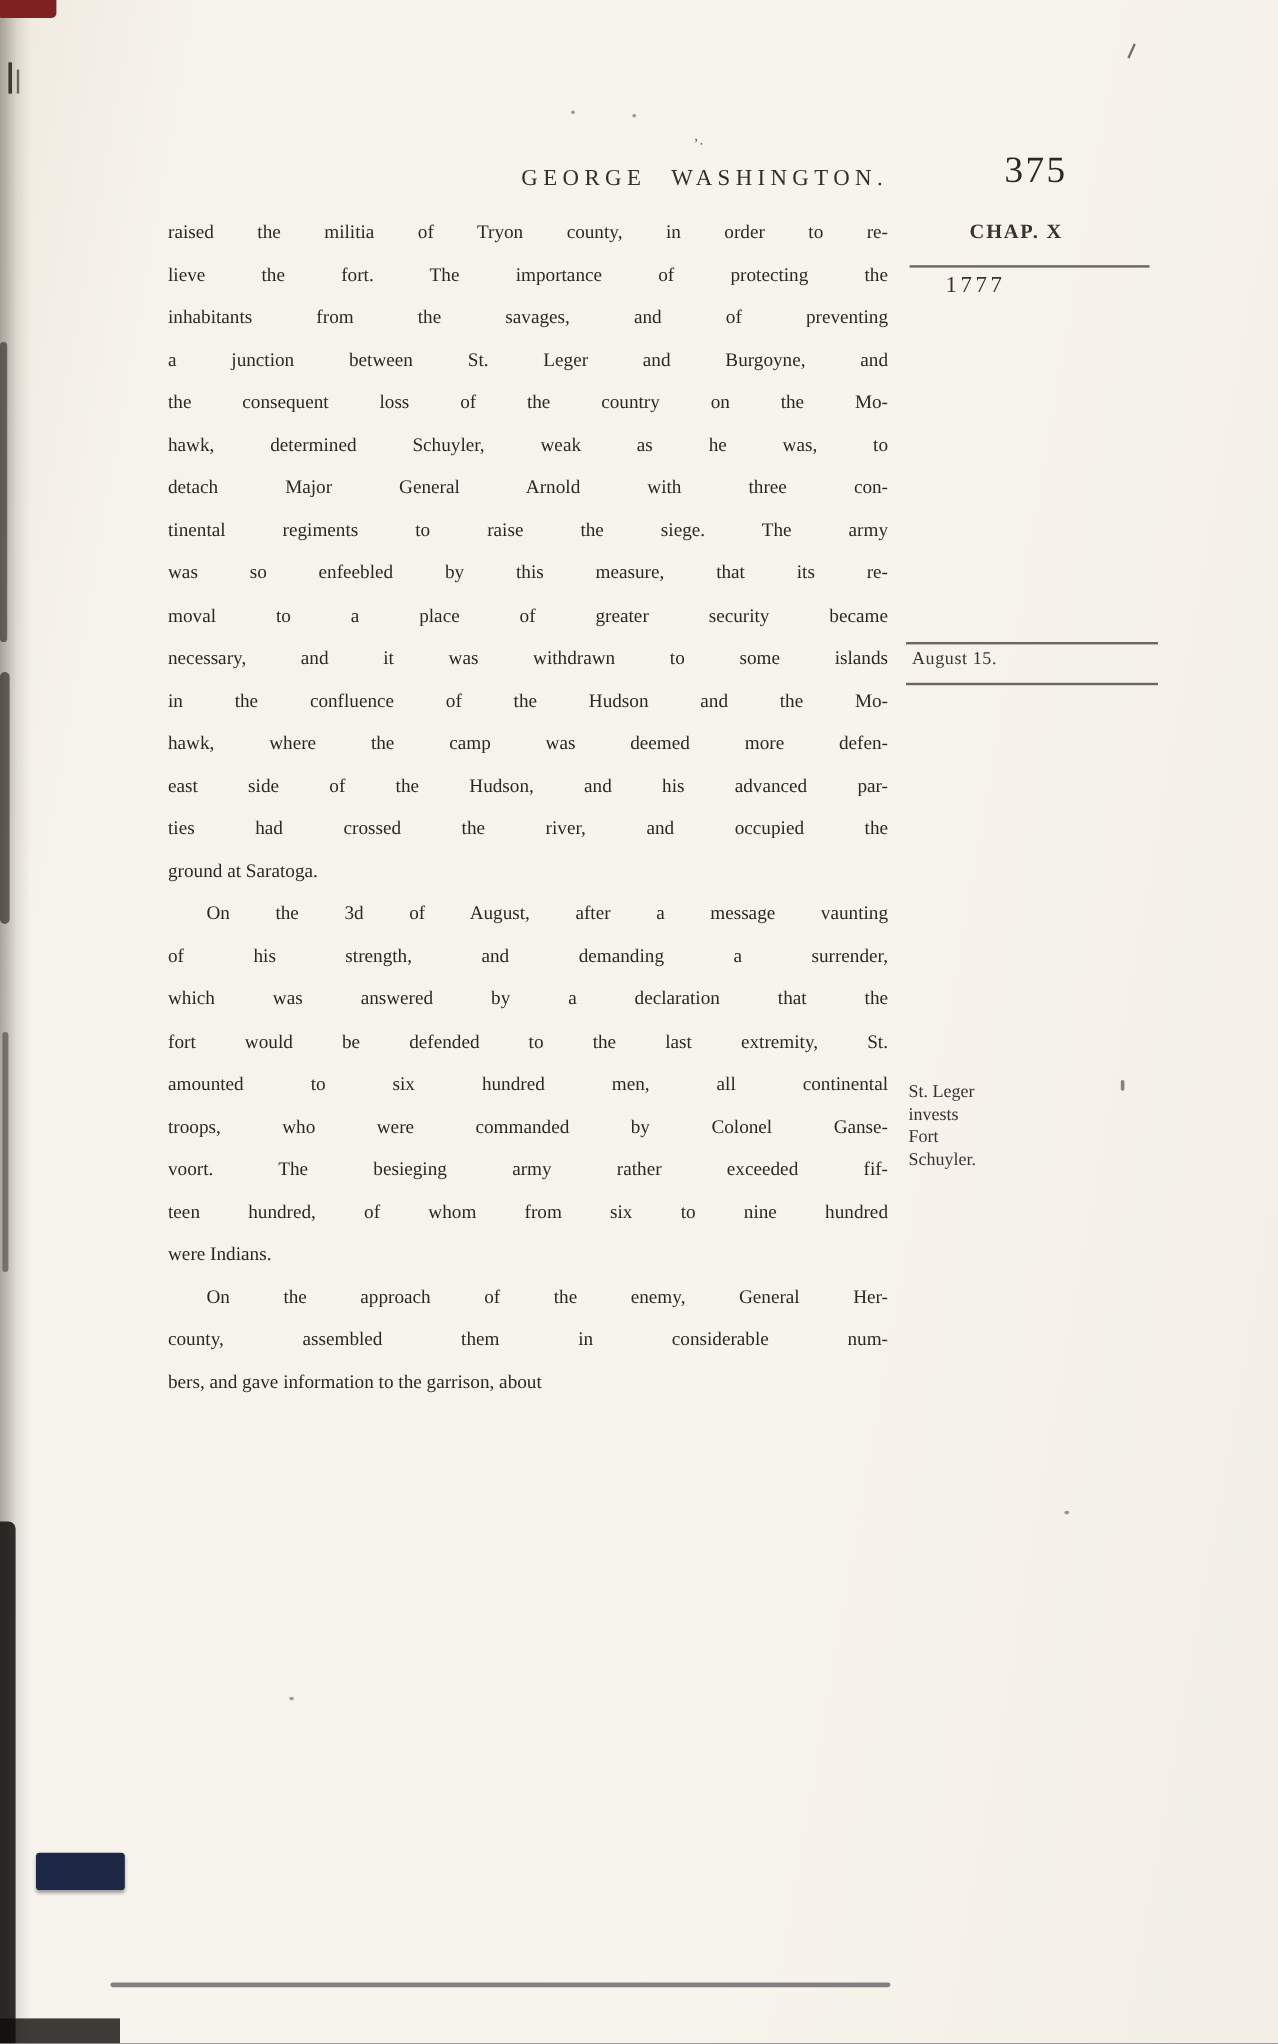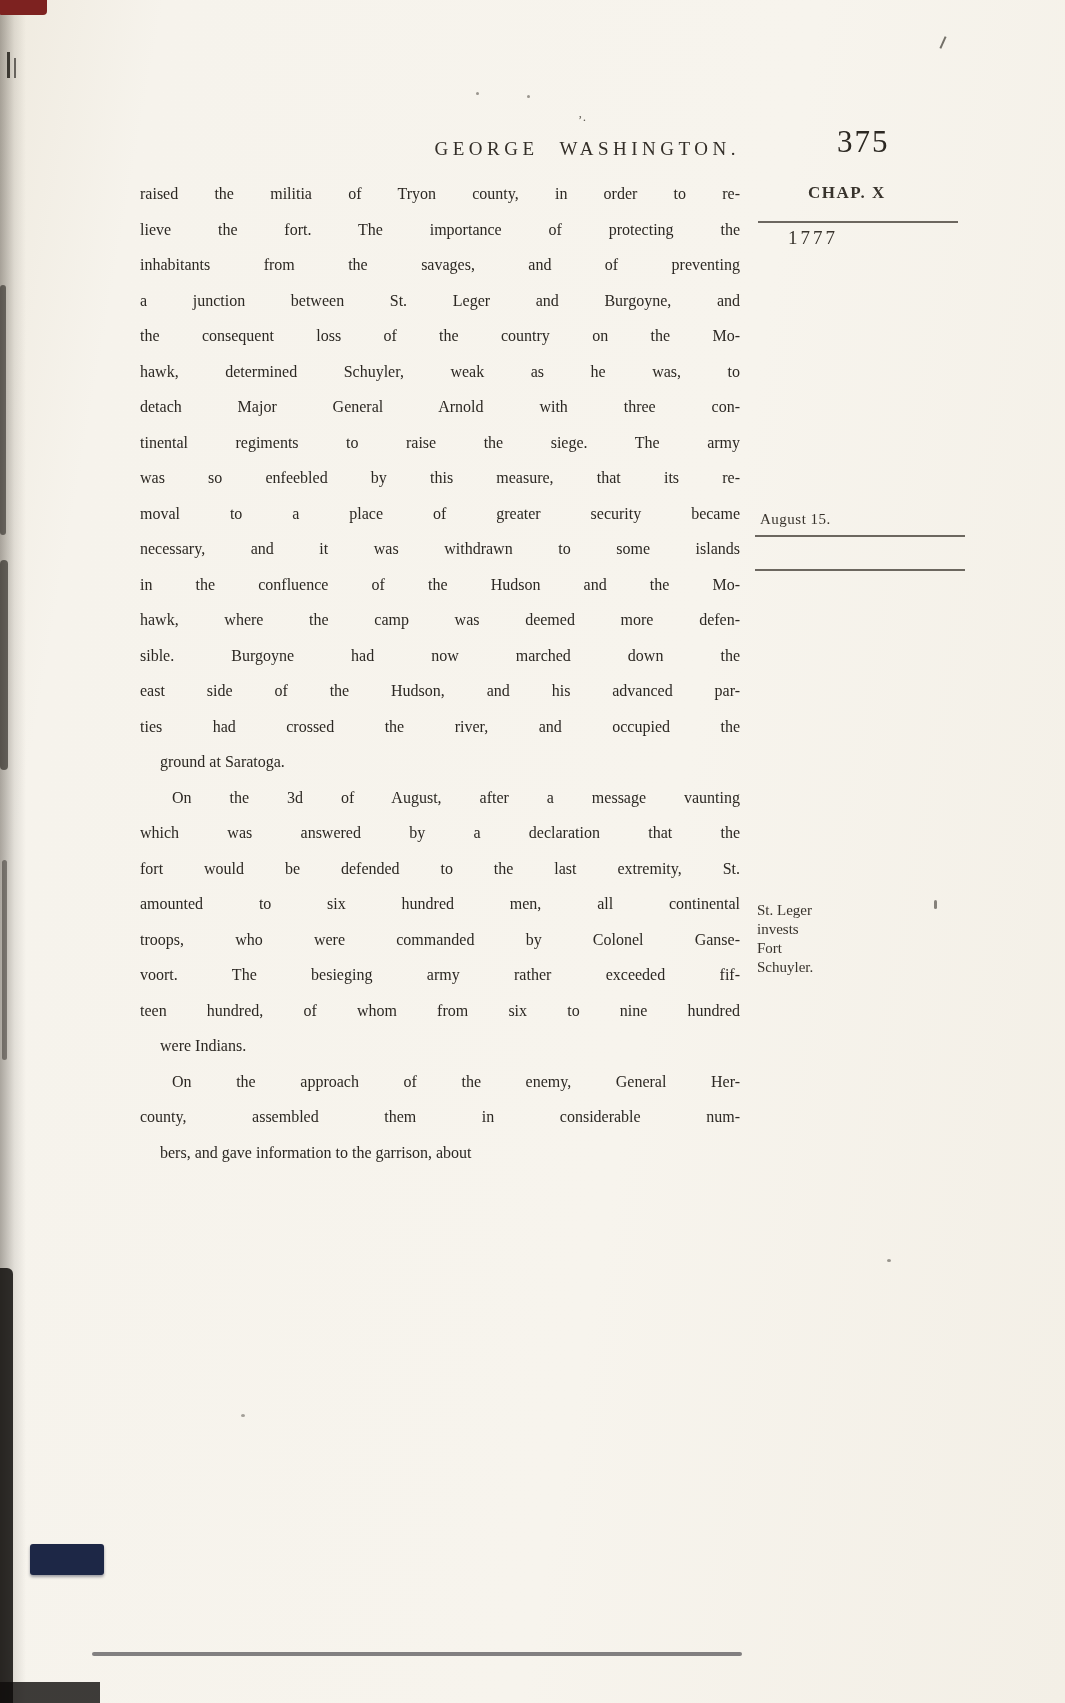--- a/index.html
+++ b/index.html
@@ -41,28 +41,28 @@
     left: 140px; top: 176px; width: 600px;
     font-size: 16px;
     line-height: 35.5px;
     color: #2c2823;
   }
   .line {
     height: 35.5px;
     text-align: justify;
     text-align-last: justify;
   }
-  .line.last { text-align-last: left; margin-left: 20px; }
+  .line.last { text-align-last: left; }
   .line.indent { text-indent: 32px; }
 
   
   .note { position: absolute; color: #38332c; }
   .note-chapter { left: 808px; top: 183px; font-size: 17px; letter-spacing: 1.5px; font-weight: bold; text-align: center; }
   .note-year    { left: 788px; top: 227px; font-size: 19px; letter-spacing: 3px; }
-  .note-date    { left: 760px; top: 511px; font-size: 15px; letter-spacing: 0.5px; font-family: Liberation Serif, serif; }
+  .note-date    { left: 760px; top: 541px; font-size: 15px; letter-spacing: 0.5px; font-family: Liberation Serif, serif; }
   .note-side    { left: 757px; top: 901px; font-size: 15px; line-height: 19px; }
 
   .rule { position: absolute; background: rgba(62, 56, 48, 0.75); height: 2px; }
   .rule-chap       { left: 758px; top: 221px; width: 200px; }
   .rule-aug-top    { left: 755px; top: 535px; width: 210px; }
   .rule-aug-bottom { left: 755px; top: 569px; width: 210px; }
 
   
   .artifact { position: absolute; pointer-events: none; }
   .red-mark { left: 0; top: 0; width: 47px; height: 15px; background: #7d2220; border-radius: 0 0 4px 1px; }
@@ -100,25 +100,25 @@
       <div class="line">a junction between St. Leger and Burgoyne, and</div>
       <div class="line">the consequent loss of the country on the Mo-</div>
       <div class="line">hawk, determined Schuyler, weak as he was, to</div>
       <div class="line">detach Major General Arnold with three con-</div>
       <div class="line">tinental regiments to raise the siege.  The army</div>
       <div class="line">was so enfeebled by this measure, that its re-</div>
       <div class="line">moval to a place of greater security became</div>
       <div class="line">necessary, and it was withdrawn to some islands</div>
       <div class="line">in the confluence of the Hudson and the Mo-</div>
       <div class="line">hawk, where the camp was deemed more defen-</div>
-      <div class="line">sible.  Burgoyne had now marched down the</div>
       <div class="line">east side of the Hudson, and his advanced par-</div>
       <div class="line">ties had crossed the river, and occupied the</div>
       <div class="line last">ground at Saratoga.</div>
       <div class="line indent">On the 3d of August, after a message vaunting</div>
+      <div class="line">of his strength, and demanding a surrender,</div>
       <div class="line">which was answered by a declaration that the</div>
       <div class="line">fort would be defended to the last extremity, St.</div>
       <div class="line">amounted to six hundred men, all continental</div>
       <div class="line">troops, who were commanded by Colonel Ganse-</div>
       <div class="line">voort.  The besieging army rather exceeded fif-</div>
       <div class="line">teen hundred, of whom from six to nine hundred</div>
       <div class="line last">were Indians.</div>
       <div class="line indent">On the approach of the enemy, General Her-</div>
       <div class="line">county, assembled them in considerable num-</div>
       <div class="line last">bers, and gave information to the garrison, about</div>

